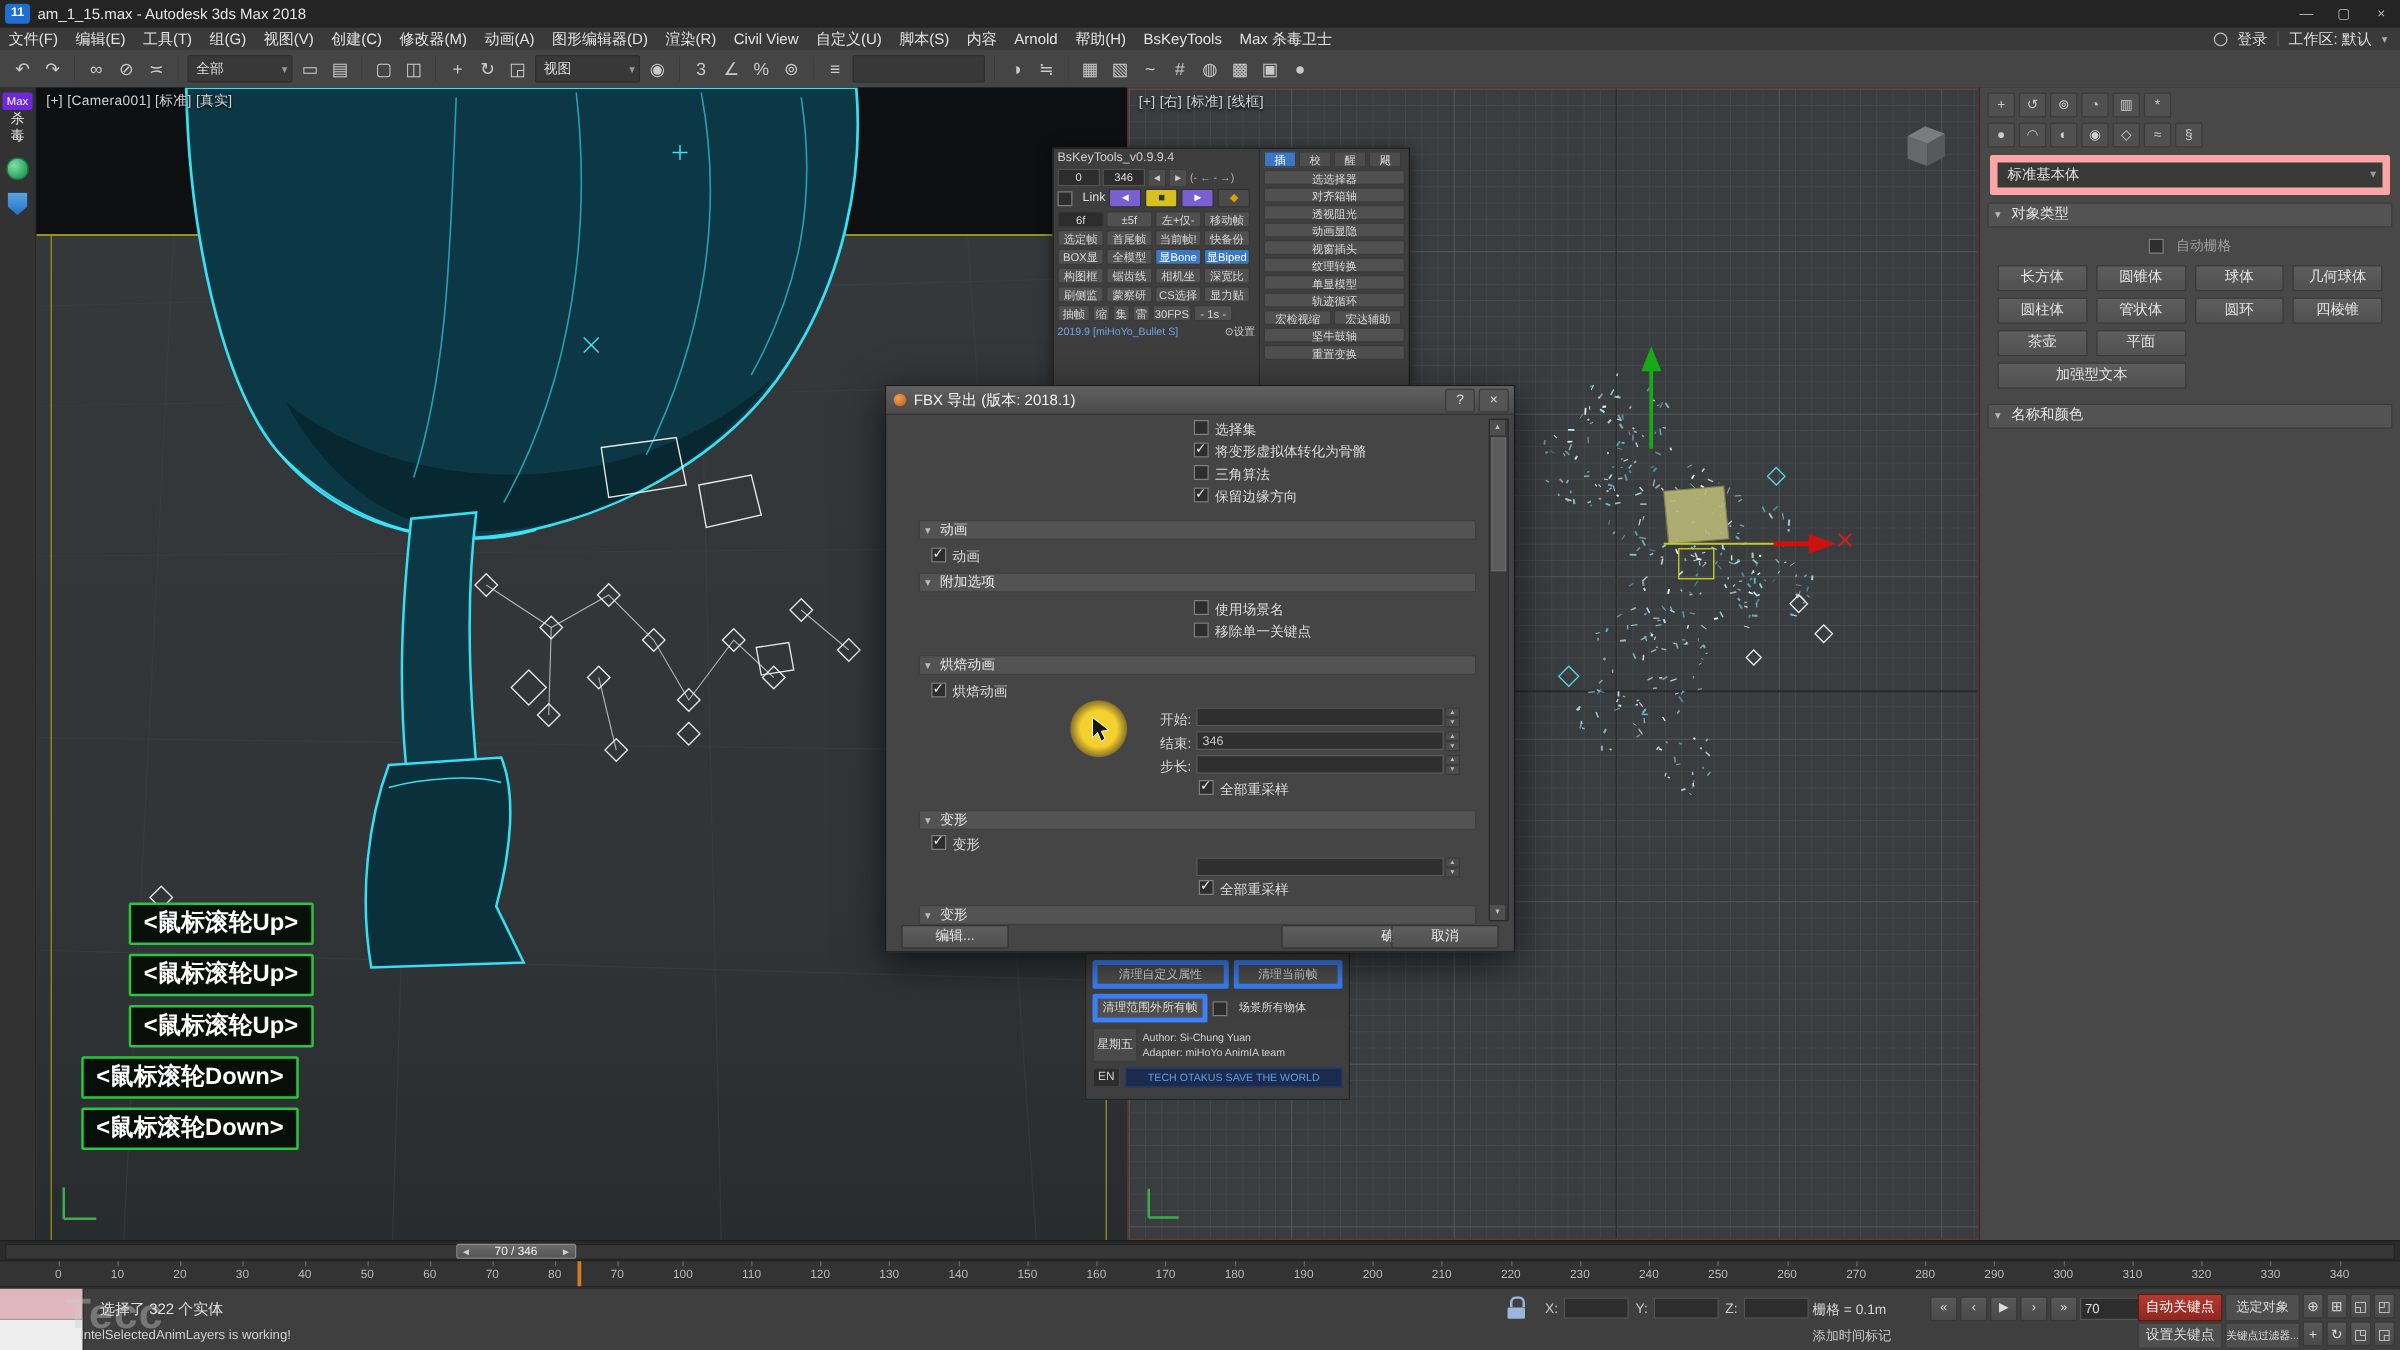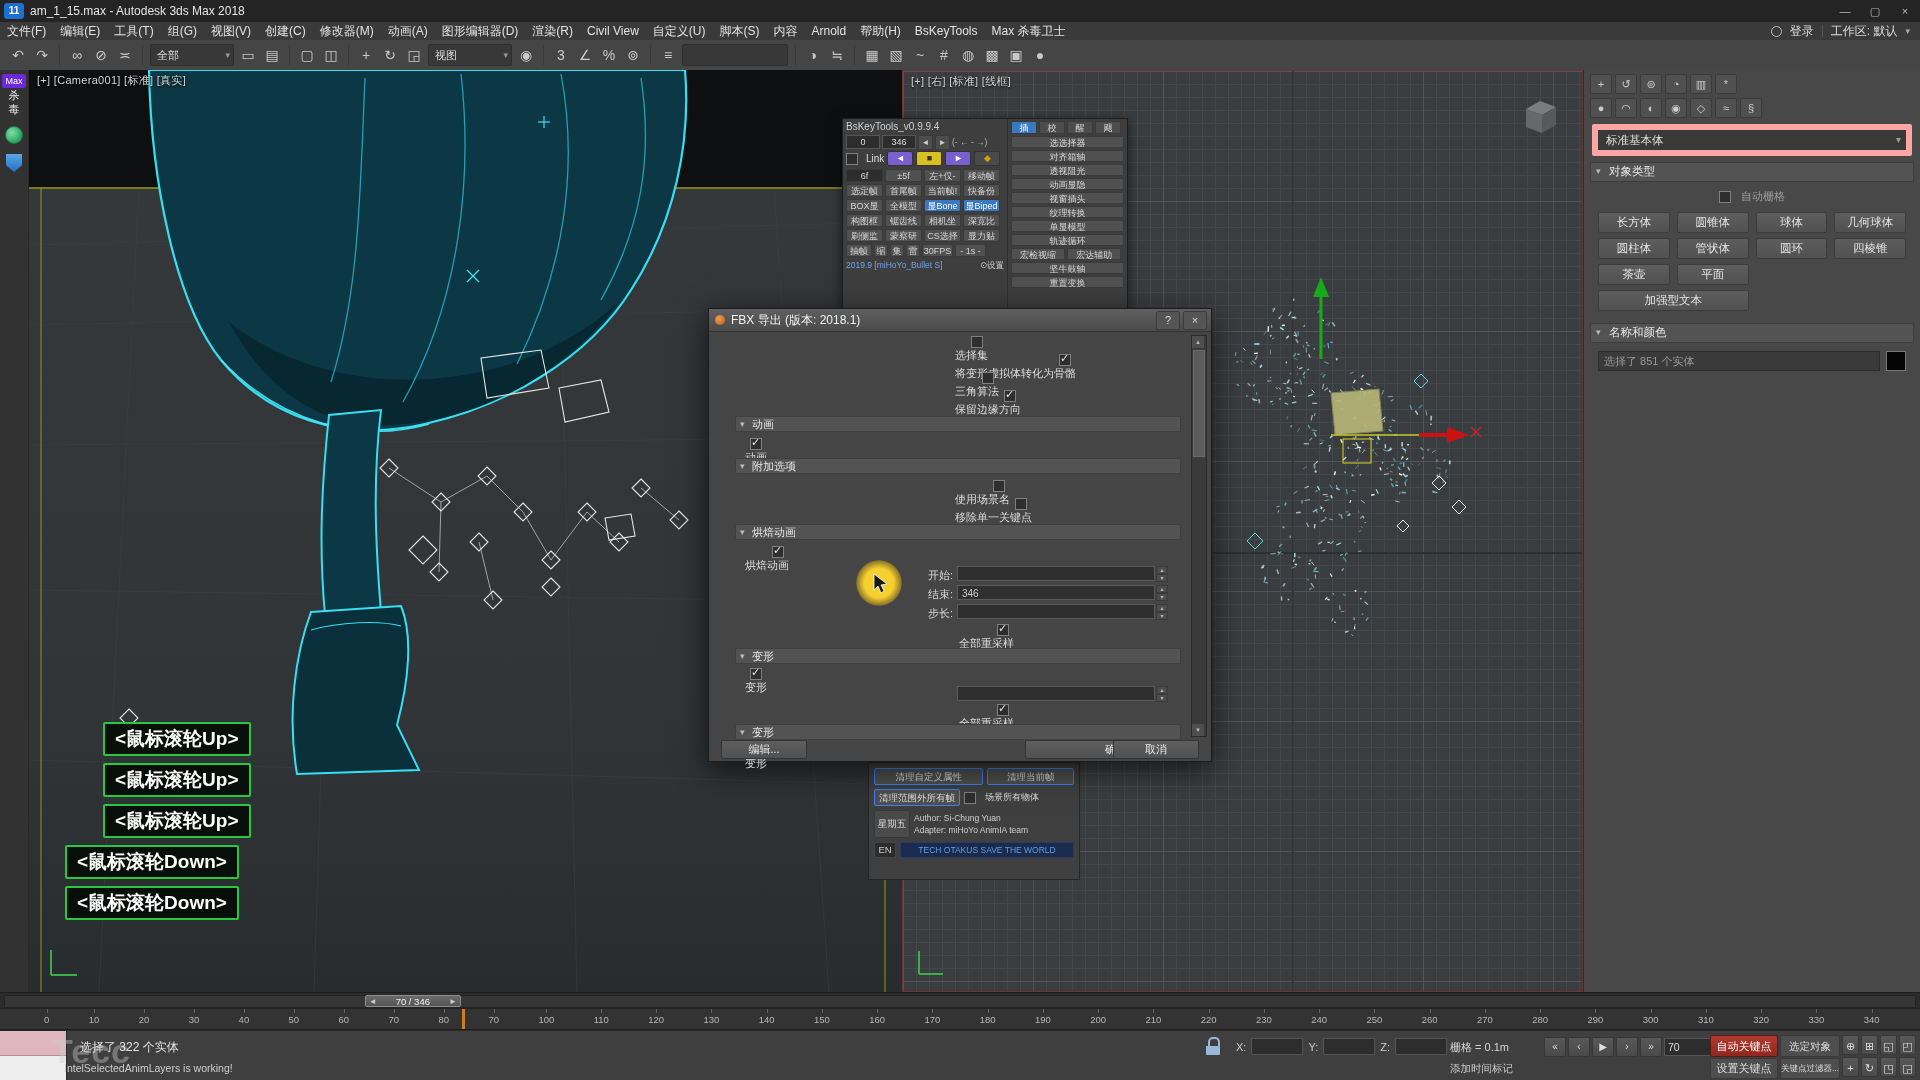--- a/index.html
+++ b/index.html
@@ -128,42 +128,42 @@
   
   .fbx{position:absolute;left:708px;top:308px;width:502px;height:452px;background:#454545;
     border:1px solid #1c1c1c;box-shadow:0 8px 30px rgba(0,0,0,.65);z-index:40;}
   .fbx-title{height:22px;background:linear-gradient(#606060,#4a4a4a);display:flex;align-items:center;
     padding:0 4px 0 6px;border-bottom:1px solid #333;}
   .fbx-ico{width:10px;height:10px;border-radius:50%;background:radial-gradient(circle at 35% 35%,#f0a050,#c05818);margin-right:6px;}
   .fbx-tt{font-size:12px;color:#f2f2f2;flex:1;}
   .fbx-tb{width:22px;height:17px;text-align:center;line-height:17px;font-size:11px;color:#ddd;
     background:#555;border:1px solid #3a3a3a;border-radius:2px;margin-left:3px;}
   .fbx-body{position:relative;height:428px;font-size:11px;color:#dcdcdc;}
-  .crow{position:absolute;display:flex;align-items:flex-end;height:16px;white-space:nowrap;flex-direction:column;}
+  .crow{position:absolute;display:flex;align-items:flex-start;height:16px;white-space:nowrap;}
   .sec{position:absolute;left:26px;right:30px;height:16px;background:#535353;border:1px solid #3f3f3f;
     border-radius:2px;line-height:15px;padding-left:16px;color:#e6e6e6;box-sizing:border-box;}
   .sec::before{content:"▾";position:absolute;left:4px;top:0;font-size:9px;color:#bbb;}
   .flab{position:absolute;width:70px;text-align:right;color:#d6d6d6;}
   .spin{position:absolute;width:198px;height:15px;background:#2f2f2f;border:1px solid #5a5a5a;
     color:#ccc;font-size:10px;line-height:15px;padding:0 2px 0 4px;box-sizing:border-box;}
   .spn{position:absolute;right:-14px;top:-1px;width:12px;height:15px;display:flex;flex-direction:column;}
   .spn i{flex:1;font-style:normal;background:#4c4c4c;border:1px solid #3a3a3a;font-size:6px;
     line-height:6px;text-align:center;color:#bbb;}
   .fbx-foot-btn{position:absolute;top:408px;height:17px;background:linear-gradient(#5e5e5e,#505050);
     border:1px solid #353535;border-radius:2px;text-align:center;line-height:17px;font-size:11px;color:#e8e8e8;}
   .fbx-sb{position:absolute;right:4px;top:3px;width:14px;height:400px;background:#3a3a3a;border:1px solid #2a2a2a;}
   .fbx-sb .ar{position:absolute;left:0;width:12px;height:12px;background:#4e4e4e;text-align:center;
     line-height:12px;font-size:7px;color:#bbb;}
   .fbx-sb .thumb{position:absolute;left:1px;top:14px;width:10px;height:105px;background:#5c5c5c;border:1px solid #6a6a6a;}
 
   
   .mh{position:absolute;left:868px;top:762px;width:212px;height:118px;background:#3f3f3f;
     border:1px solid #262626;z-index:25;font-size:9.5px;padding:5px 5px 4px 5px;box-sizing:border-box;}
   .mh-row{display:flex;gap:4px;margin-bottom:4px;align-items:center;}
-  .mh-btn{background:#4f4f4f;border:1px solid #3b82f6;height:15px;line-height:15px;text-align:center;
+  .mh-btn{background:#4f4f4f;border:4px solid #3b82f6;height:15px;line-height:15px;text-align:center;
     color:#ddd;border-radius:2px;padding:0 4px;white-space:nowrap;overflow:hidden;}
   .mh-week{width:34px;height:26px;background:#4a4a4a;border:1px solid #383838;text-align:center;line-height:26px;color:#ddd;}
   .mh-credit{font-size:8.5px;color:#cfcfcf;line-height:12px;}
   .mh-en{width:20px;height:14px;background:#2c2c2c;border:1px solid #444;color:#ccc;text-align:center;line-height:14px;}
   .mh-slogan{flex:1;height:14px;background:#1b2b4e;border:1px solid #2a3c66;color:#5f9fe8;
     font-size:8.5px;text-align:center;line-height:14px;overflow:hidden;white-space:nowrap;}
 
   
   .halo{position:absolute;left:856px;top:560px;width:46px;height:46px;border-radius:50%;z-index:45;
     background:radial-gradient(circle,rgba(255,215,45,.95) 0 45%,rgba(255,195,0,.4) 68%,transparent 72%);}
@@ -795,24 +795,20 @@
         <span class="cp-btn">几何球体</span>
         <span class="cp-btn">圆柱体</span>
         <span class="cp-btn">管状体</span>
         <span class="cp-btn">圆环</span>
         <span class="cp-btn">四棱锥</span>
         <span class="cp-btn">茶壶</span>
         <span class="cp-btn">平面</span>
       <span class="cp-btn wide">加强型文本</span>
     </div>
     <div class="roll-h">名称和颜色</div>
-    <div class="cp-namerow">
-      <span class="cp-namefield">选择了 851 个实体</span>
-      <span class="cp-swatch"></span>
-    </div>
   </div>
 
   <div class="bskey">
     <div class="bk-left">
       <div class="bk-title">BsKeyTools_v0.9.9.4</div>
       <div class="bk-nav">
         <span class="bk-f">0</span>
         <span class="bk-f">346</span>
         <span class="bk-a">◄</span>
         <span class="bk-a">►</span>

